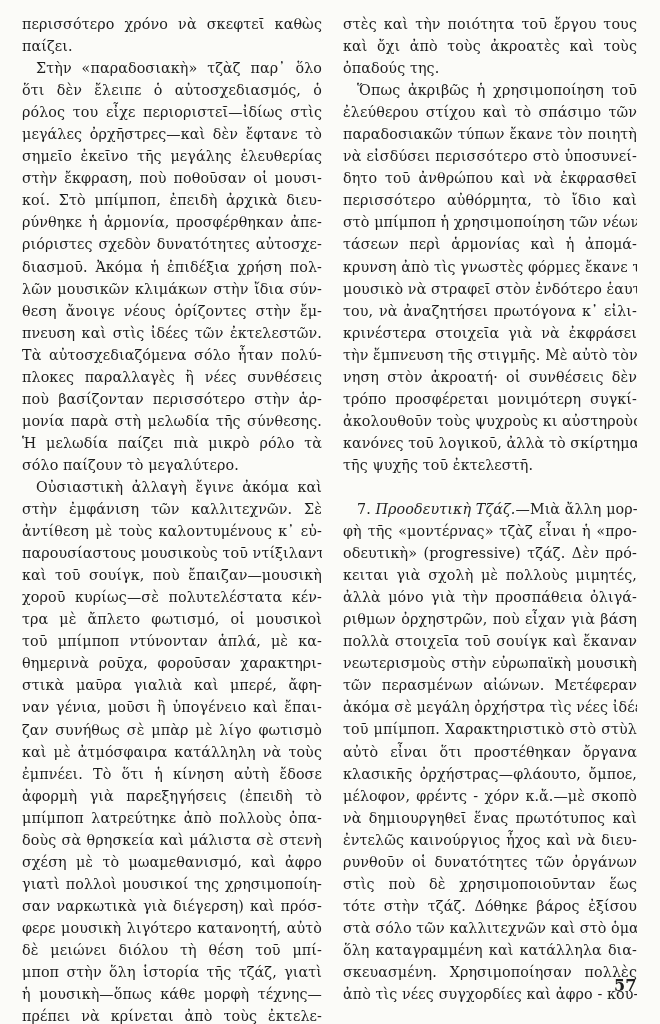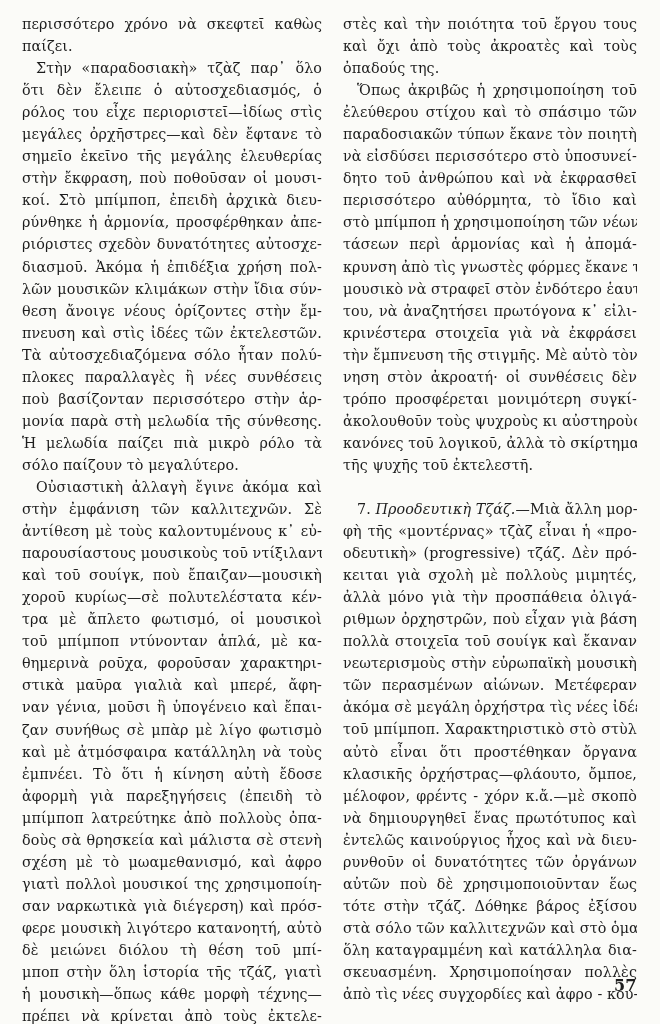--- a/index.html
+++ b/index.html
@@ -130,21 +130,21 @@
         <span class="line">νεωτερισμοὺς στὴν εὐρωπαϊκὴ μουσικὴ</span>
         <span class="line">τῶν περασμένων αἰώνων. Μετέφεραν</span>
         <span class="line">ἀκόμα σὲ μεγάλη ὀρχήστρα τὶς νέες ἰδέες</span>
         <span class="line">τοῦ μπίμποπ. Χαρακτηριστικὸ στὸ στὺλ</span>
         <span class="line">αὐτὸ εἶναι ὅτι προστέθηκαν ὄργανα</span>
         <span class="line">κλασικῆς ὀρχήστρας—φλάουτο, ὄμποε,</span>
         <span class="line">μέλοφον, φρέντς - χόρν κ.ἄ.—μὲ σκοπὸ</span>
         <span class="line">νὰ δημιουργηθεῖ ἕνας πρωτότυπος καὶ</span>
         <span class="line">ἐντελῶς καινούργιος ἦχος καὶ νὰ διευ-</span>
         <span class="line">ρυνθοῦν οἱ δυνατότητες τῶν ὀργάνων</span>
-        <span class="line">αὐτῶν ποὺ δὲ χρησιμοποιοῦνταν ἕως</span>
+        <span class="line">στὶς ποὺ δὲ χρησιμοποιοῦνταν ἕως</span>
         <span class="line">τότε στὴν τζάζ. Δόθηκε βάρος ἐξίσου</span>
         <span class="line">στὰ σόλο τῶν καλλιτεχνῶν καὶ στὸ ὁμα-</span>
         <span class="line">ὅλη καταγραμμένη καὶ κατάλληλα δια-</span>
         <span class="line">σκευασμένη. Χρησιμοποίησαν πολλὲς</span>
         <span class="line">ἀπὸ τὶς νέες συγχορδίες καὶ ἀφρο - κου-</span>
       </div>
   </div>
   <div class="page-number">57</div>
 </div>
 

